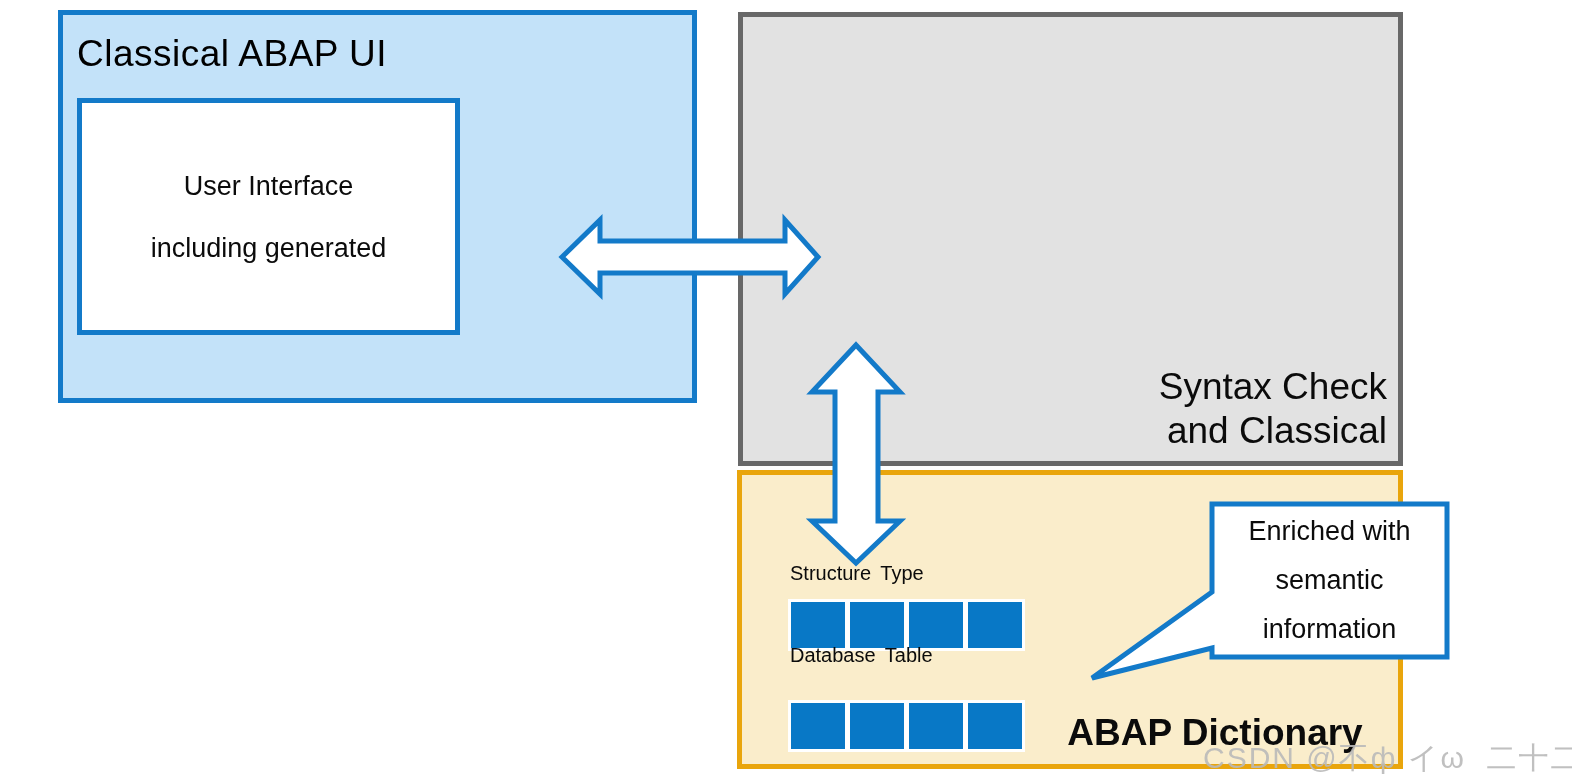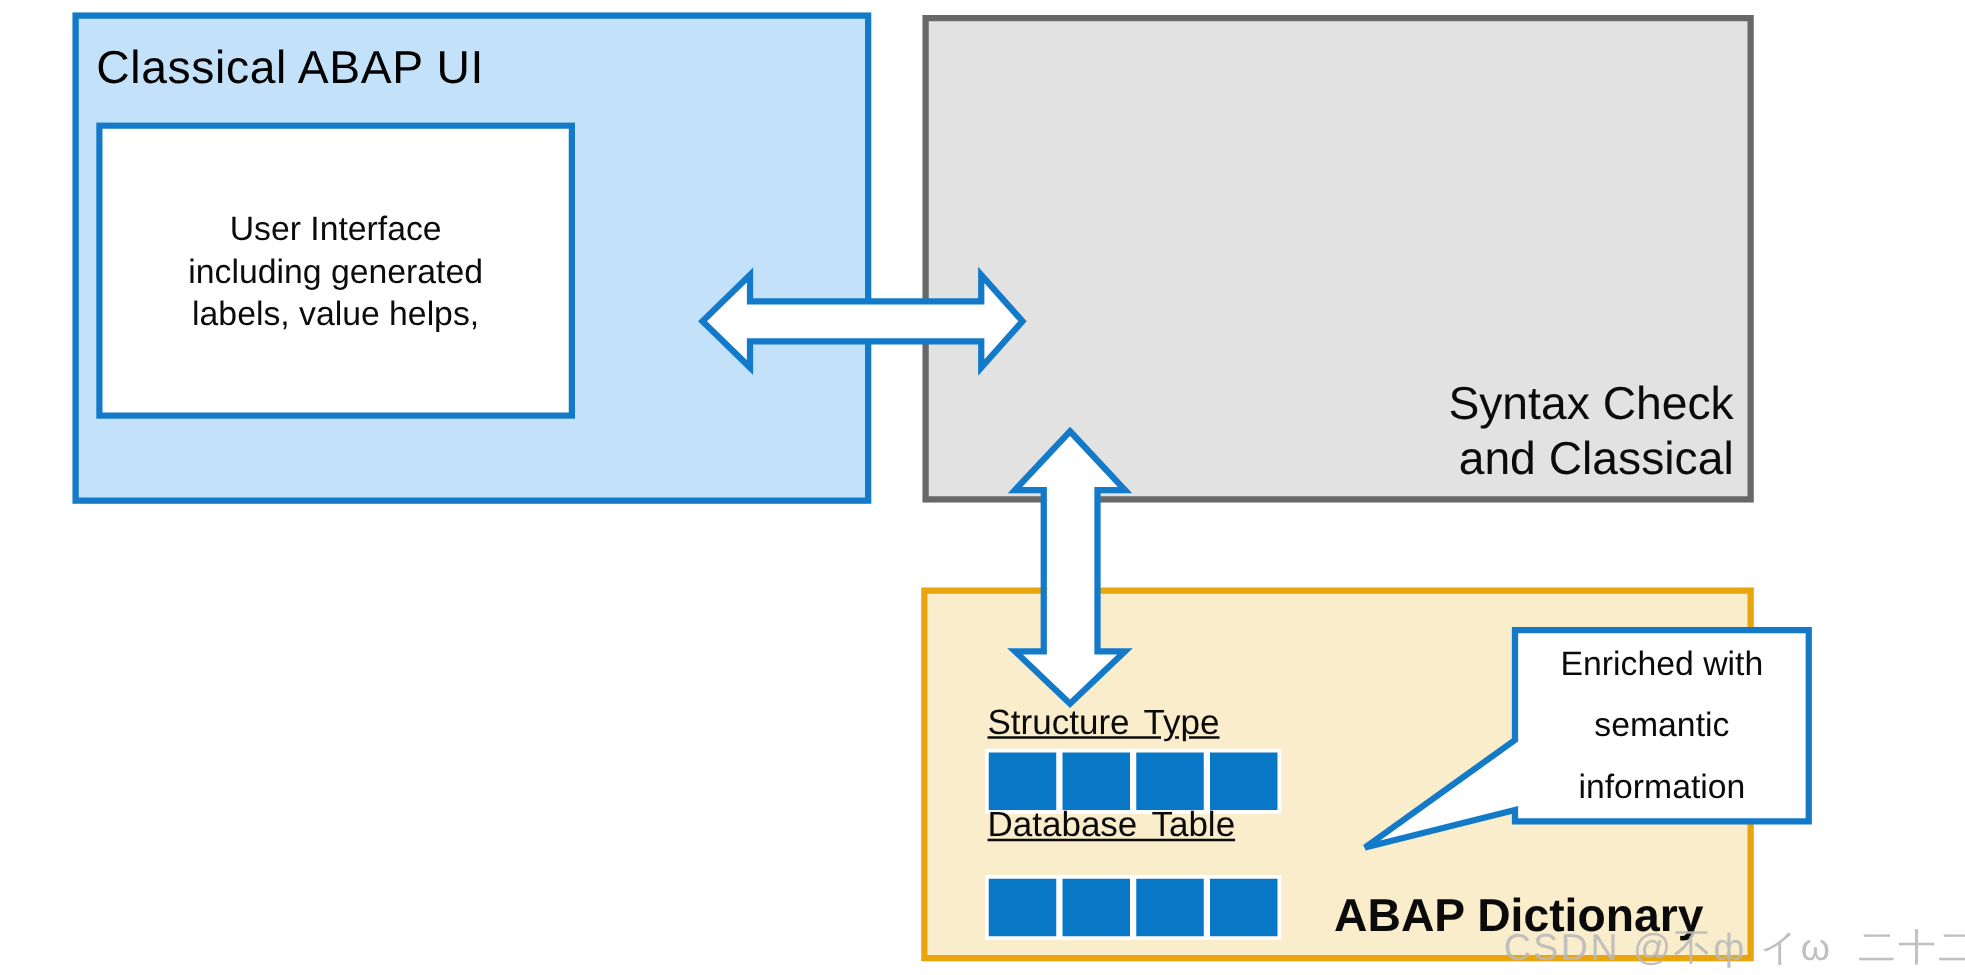--- a/index.html
+++ b/index.html
@@ -14,36 +14,36 @@
     background:var(--blue-fill);border:5px solid var(--blue);
   }
   .box-blue .title{
     position:absolute;left:14px;top:18px;font-size:37px;letter-spacing:.5px;
     color:#000000;white-space:nowrap;
   }
   .note{
     position:absolute;left:77px;top:98px;width:383px;height:237px;
     background:#fff;border:5px solid var(--blue);box-sizing:border-box;
     display:flex;flex-direction:column;align-items:center;justify-content:center;
-    font-size:27px;line-height:34px;text-align:center;color:#0b0b0b;
+    font-size:27px;line-height:34px;text-align:center;color:#0b0b0b;gap:28px;
   }
   .box-gray{
-    left:738px;top:12px;width:665px;height:390px;
+    left:738px;top:12px;width:665px;height:454px;
     background:var(--gray-fill);border:5px solid var(--gray);padding-left:20px;
   }
   .box-gray .corner-label{
     position:absolute;right:11px;bottom:8px;text-align:right;
     font-size:37px;line-height:44px;color:#0b0b0b;white-space:nowrap;
   }
   .box-orange{
     left:737px;top:470px;width:666px;height:299px;
     background:var(--orange-fill);border:5px solid var(--orange);
   }
   
-  .dict-label{position:absolute;font-size:28px;color:#0b0b0b;white-space:nowrap;word-spacing:4px;text-decoration:underline;}
+  .dict-label{position:absolute;font-size:20px;color:#0b0b0b;white-space:nowrap;word-spacing:4px;}
   .lbl-structure{left:790px;top:562px;}
   .lbl-database{left:790px;top:644px;text-align:center;}
   .cellrow{
     position:absolute;left:788px;width:237px;height:52px;background:#fff;
     box-sizing:border-box;padding:3px;display:flex;gap:5px;
   }
   .row-structure{top:599px;}
   .row-database{top:700px;}
   .cellrow .cell{flex:1 1 0;background:var(--cell-blue);}
   .dict-title{
@@ -70,21 +70,20 @@
 
 <div id="canvas">
 
   <div class="box box-blue">
     <div class="title">Classical ABAP UI</div>
   </div>
 
   <div class="note">
     <span>User Interface</span>
     <span>including generated</span>
-    <span>labels, value helps,</span>
   </div>
 
   <div class="box box-gray">
     <div class="corner-label">
       <div>Syntax Check</div>
       <div>and Classical</div>
     </div>
   </div>
 
   <div class="box box-orange"></div>

